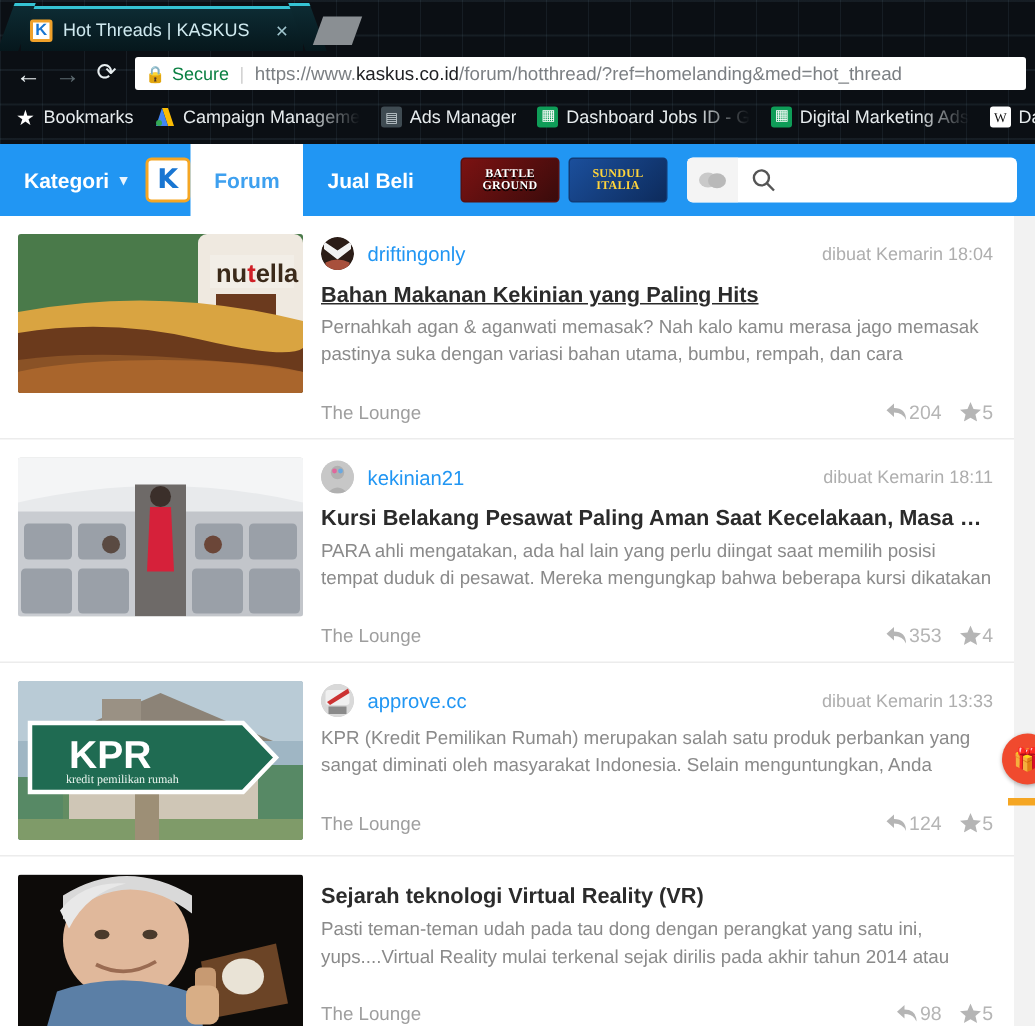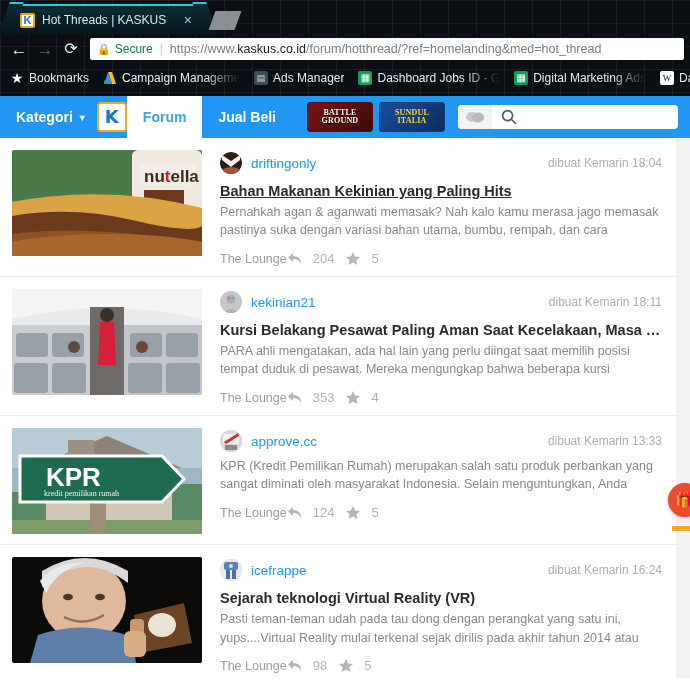--- a/index.html
+++ b/index.html
@@ -72,21 +72,21 @@
   .bm { display:flex; align-items:center; gap:5px; padding: 2px 6px; color:#e7ecee; font-size:12px; white-space:nowrap; flex:0 0 auto; }
   .bm-ico { width:14px; height:14px; flex:0 0 auto; display:flex; align-items:center; justify-content:center; font-size:11px; line-height:1; border-radius:2px; }
   .ico-star { color:#fff; font-size:14px; }
   .ico-ads { background:#3f4b52; color:#cfd8dc; font-size:9px; border-radius:2px; }
   .ico-sheet { background:#0f9d58; color:#fff; font-size:10px; }
   .ico-wiki { background:#fff; color:#111; font-size:9px; font-family:"Liberation Serif", serif; border-radius:2px; }
   .bm-label { overflow:hidden; text-overflow: clip; }
   .bm.fade .bm-label { -webkit-mask-image: linear-gradient(to right,#000 70%,transparent 100%); mask-image: linear-gradient(to right,#000 70%,transparent 100%); }
 
   
-  .site-header { height: 42px; background:#2196f3; display:flex; align-items:stretch; position:relative; }
+  .site-header { height: 48px; background:#2196f3; display:flex; align-items:stretch; position:relative; }
   .hdr-kategori { display:flex; align-items:center; gap:7px; color:#fff; font-size:14px; font-weight:bold; padding: 0 12px 0 16px; }
   .caret { font-size:10px; opacity:.9; }
   .klogo-wrap { display:flex; align-items:center; }
   .klogo {
     width:30px; height:30px; background:#fff; border:2px solid #f5a623; border-radius:4px;
     display:flex; align-items:center; justify-content:center;
     color:#1976d2; font-weight:bold; font-size:18px; line-height:1; font-family:"DejaVu Sans", sans-serif;
   }
   .hdr-tab { display:flex; align-items:center; padding: 4px 16px; font-size:14px; font-weight:bold; color:#fff; }
   .hdr-tab.active { background:#fff; color:#3ea0ef; }
@@ -110,34 +110,34 @@
 
   
   .page { position:relative; height: 540px; background:#f2f2f2; overflow:hidden; }
   .content { width: 676px; background:#fff; min-height:100%; }
   .thread {
     display:flex; padding: 12px 14px 0 12px; position:relative;
   }
   .thread + .thread { border-top: 1px solid #ececec; margin-top: 10px; padding-top: 12px; }
   .thumb { width: 190px; height: 106px; flex:0 0 auto; border-radius:2px; overflow:hidden; position:relative; background:#ddd; }
   .thumb svg { display:block; width:100%; height:100%; }
-  .tbody { flex:1 1 auto; padding-left: 18px; min-width:0; }
+  .tbody { flex:1 1 auto; padding-left: 12px; min-width:0; }
   .trow1 { display:flex; align-items:center; justify-content:space-between; height: 26px; }
   .author { display:flex; align-items:center; gap:9px; min-width:0; }
   .avatar { width:22px; height:22px; border-radius:50%; overflow:hidden; flex:0 0 auto; background:#cfcfcf; }
   .avatar svg { display:block; width:100%; height:100%; }
   .author-name { color:#2196f3; font-size:13.5px; white-space:nowrap; }
   .posted { color:#aeaeae; font-size:12px; white-space:nowrap; }
   .ttitle { display:block; font-size:14.5px; font-weight:bold; color:#2b2b2b; margin-top: 6px; line-height:1.25; white-space:nowrap; overflow:hidden; text-overflow:ellipsis; }
   .ttitle.u { text-decoration: underline; }
   .texcerpt { font-size:12.5px; color:#8a8a8a; line-height:1.45; margin-top:3px; max-height:36px; overflow:hidden; }
-  .trow3 { display:flex; align-items:center; margin-top: 12px; }
+  .trow3 { display:flex; align-items:center; justify-content:space-between; margin-top: 22px; }
   .forum-name { color:#9e9e9e; font-size:12.5px; }
   .stats { display:flex; align-items:center; gap:12px; color:#b5b5b5; font-size:13px; }
-  .stat { display:flex; align-items:center; gap:11px; }
+  .stat { display:flex; align-items:center; gap:1px; }
   .stat svg { display:block; }
 
   
   .fab {
     position:absolute; right:-12px; top: 345px; width: 34px; height: 34px;
     background:#f04a2e; border-radius:50%; display:flex; align-items:center; justify-content:center;
     color:#fff; font-size:15px; box-shadow:0 1px 3px rgba(0,0,0,.3);
   }
   .fab-bar { position:absolute; right:-12px; top: 388px; width:30px; height:5px; background:#f5a623; }
 </style>
@@ -441,35 +441,20 @@
           <ellipse cx="88" cy="40" rx="5" ry="3.2" fill="#4a3a2c"></ellipse>
           <path d="M52 60 Q72 70 92 58" stroke="#9a6b52" stroke-width="2.5" fill="none"></path>
           <path d="M26 78 Q72 62 120 80 L124 106 L18 106 Z" fill="#5b7fa6"></path>
           <path d="M122 58 L172 46 L180 86 L128 96 Z" fill="#6b4426"></path>
           <ellipse cx="150" cy="68" rx="14" ry="12" fill="#e9e3d6"></ellipse>
           <rect x="118" y="62" width="14" height="30" rx="4" fill="#c79a72"></rect>
           <rect x="112" y="74" width="22" height="26" rx="6" fill="#d8ae86"></rect>
         </svg>
       </div>
       <div class="tbody">
-        <div class="trow1">
-          <div class="author">
-            <div class="avatar">
-              <svg viewBox="0 0 22 22">
-                  <circle cx="11" cy="11" r="11" fill="#e9e9e9"></circle>
-                  <rect x="4" y="3" width="14" height="8" rx="2" fill="#5b82b5"></rect>
-                  <rect x="6" y="11" width="4" height="9" fill="#4a6f9e"></rect>
-                  <rect x="12" y="11" width="4" height="9" fill="#4a6f9e"></rect>
-                  <circle cx="11" cy="7" r="2" fill="#dcdcdc"></circle>
-                </svg>
-            </div>
-            <span class="author-name">icefrappe</span>
-          </div>
-          <span class="posted">dibuat Kemarin 16:24</span>
-        </div>
         <a class="ttitle">Sejarah teknologi Virtual Reality (VR)</a>
         <div class="texcerpt">Pasti teman-teman udah pada tau dong dengan perangkat yang satu ini, yups....Virtual Reality mulai terkenal sejak dirilis pada akhir tahun 2014 atau awal…</div>
         <div class="trow3">
           <span class="forum-name">The Lounge</span>
           <span class="stats">
             <span class="stat">
               <span>
                   <svg width="15" height="13" viewBox="0 0 15 13">
                     <path d="M6 1 L1 5.5 L6 10 L6 7 Q12 7 14 12 Q14 4 6 4 Z" fill="#b5b5b5"></path>
                   </svg>

